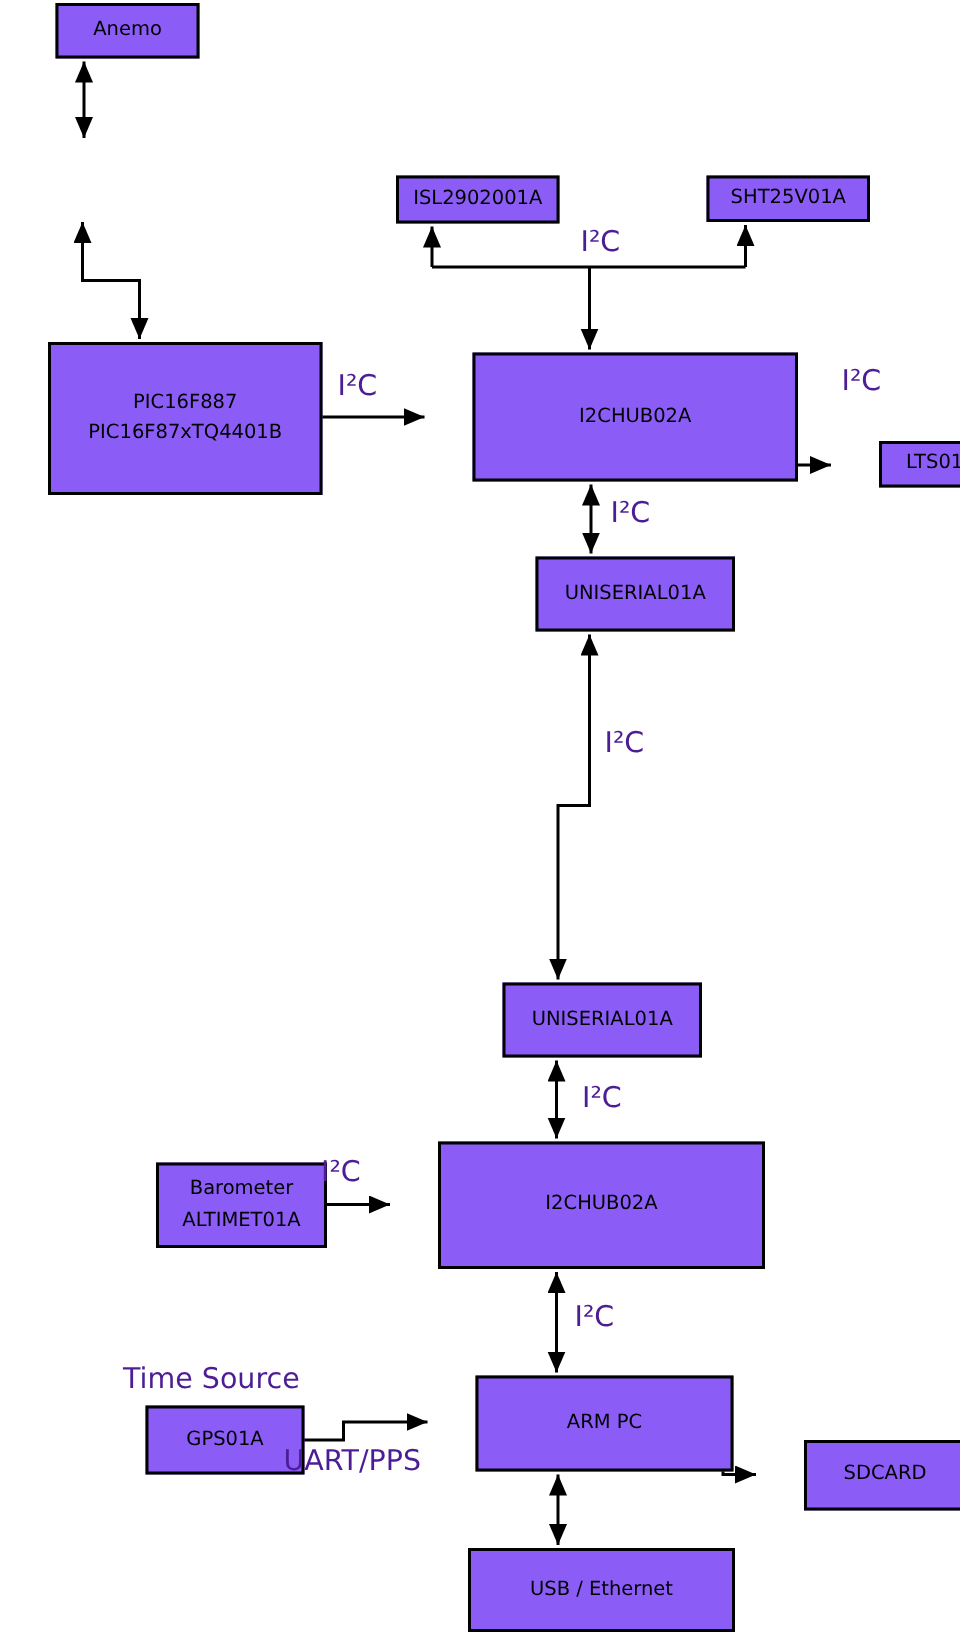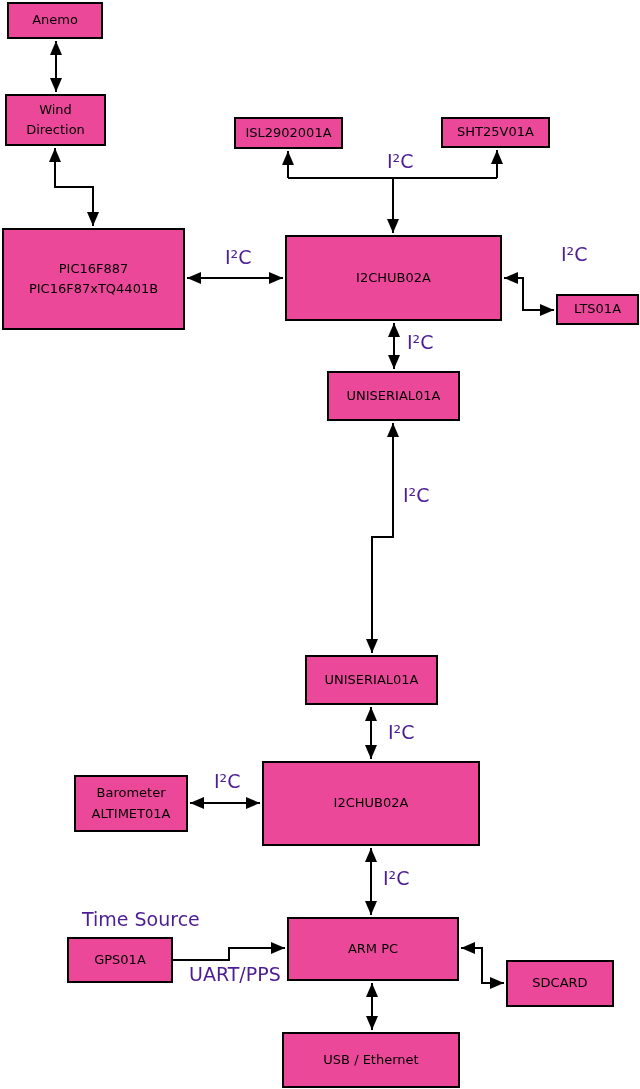--- a/index.html
+++ b/index.html
@@ -20,25 +20,26 @@
     position: absolute;
     left: 0;
     top: 0;
     width: 640px;
     height: 1089px;
   }
   .node {
     position: absolute;
     box-sizing: border-box;
     border: 2px solid #000000;
-    background: #ec4899;
+    background: #8b5cf6;
     display: flex;
     align-items: center;
     justify-content: center;
     text-align: center;
+    margin-left: 30px;
   }
   .node-label {
     font-size: 13px;
     line-height: 1.55;
     white-space: pre-line;
     color: #000000;
   }
   .edge-label {
     position: absolute;
     font-size: 19px;
@@ -75,24 +76,20 @@
       <path d="M 173 960 L 229 960 L 229 948 L 285 948" marker-end="url(#arr)"></path>
       <path d="M 461 948 L 482 948 L 482 983 L 504 983" marker-start="url(#arr)" marker-end="url(#arr)"></path>
       <path d="M 372 983 L 372 1030" marker-start="url(#arr)" marker-end="url(#arr)"></path>
     </g>
   </svg>
 
   <div class="node" style="left:7px; top:2px; width:96px; height:37px;">
     <span class="node-label">Anemo</span>
   </div>
 
-  <div class="node" style="left:5px; top:94px; width:101px; height:52px;">
-    <span class="node-label">Wind
-Direction</span>
-  </div>
 
   <div class="node" style="left:2px; top:228px; width:183px; height:102px;">
     <span class="node-label">PIC16F887
 PIC16F87xTQ4401B</span>
   </div>
 
   <div class="node" style="left:234px; top:117px; width:109px; height:32px;">
     <span class="node-label">ISL2902001A</span>
   </div>
 

